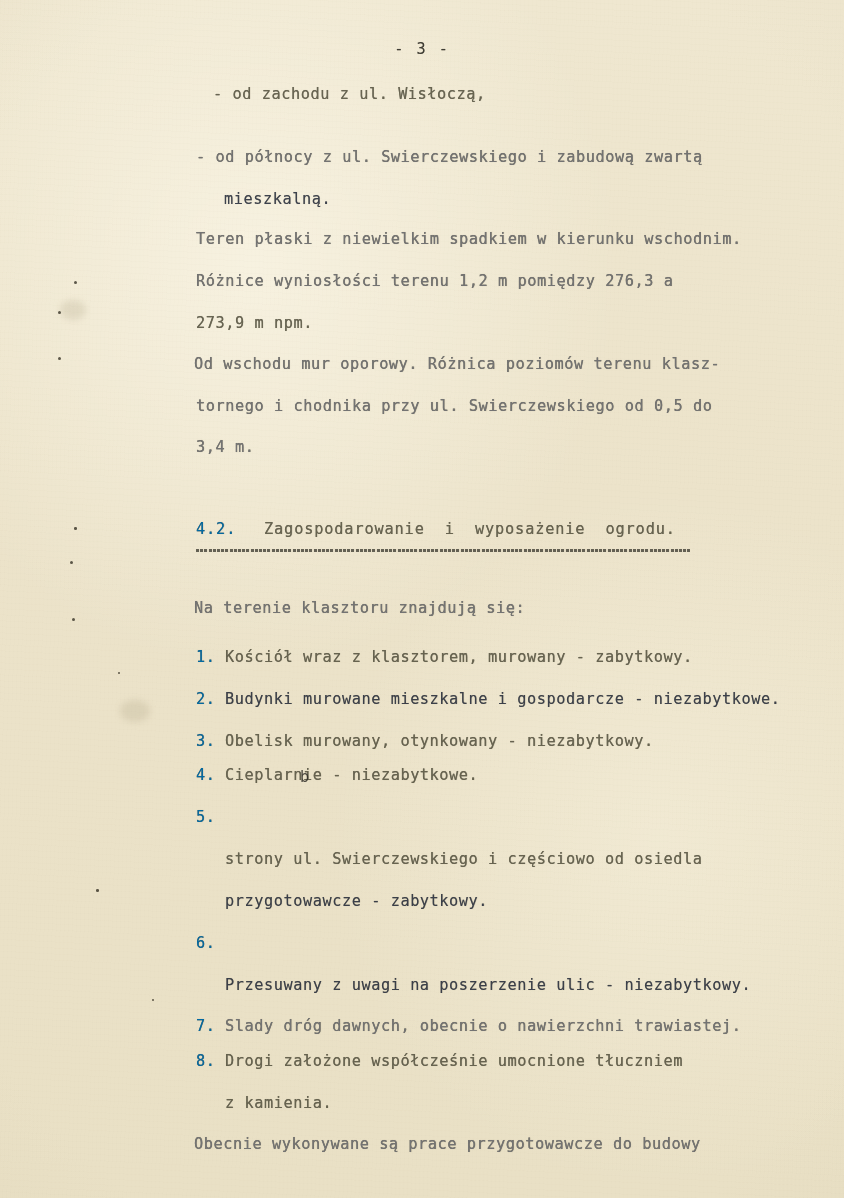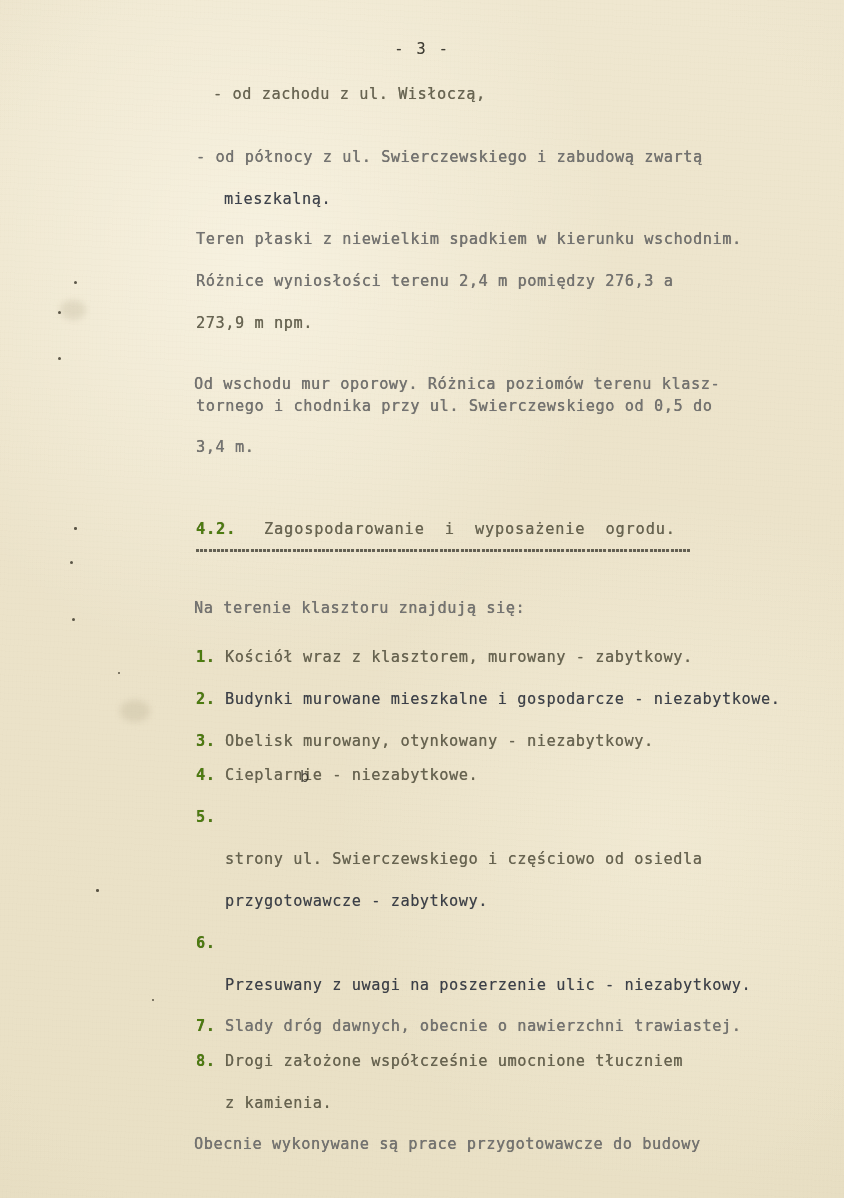--- a/index.html
+++ b/index.html
@@ -67,21 +67,21 @@
     font-size: 15.2px;
     letter-spacing: 2px;
     color: #3f3d34;
     filter: blur(0.18px);
     text-shadow: 0 0 0.6px rgba(60,58,48,0.5);
   }
 
   
   .faint  { color: #0f172a; opacity: 0.80; filter: blur(0.32px); }
   .faint2 { color: #55523f; opacity: 0.88; filter: blur(0.24px); }
-  .strong { color: #4d7c0f; font-weight: bold; }
+  .strong { color: #0369a1; }
 
   
   .heading { letter-spacing: 0.9px; }
 
   
   .rule {
     position: absolute;
     height: 3px;
     background-image: repeating-linear-gradient(
       90deg,
@@ -136,23 +136,23 @@
 <div class="speck" style="left:152px; top:999px; width:2.2px; height:2.2px;"></div>
 
 <div class="content">
 
   <div class="folio">- 3 -</div>
 
   <div class="tw faint2" style="left:213px; top:87px;">- od zachodu z ul. Wisłoczą,</div>
   <div class="tw" style="left:196px; top:150px;">- od północy z ul. Swierczewskiego i zabudową zwartą</div>
   <div class="tw faint" style="left:224px; top:192px;">mieszkalną.</div>
   <div class="tw" style="left:196px; top:232px;">Teren płaski z niewielkim spadkiem w kierunku wschodnim.</div>
-  <div class="tw" style="left:196px; top:274px;">Różnice wyniosłości terenu 2,4 m pomiędzy 276,3 a</div>
+  <div class="tw" style="left:196px; top:274px;">Różnice wyniosłości terenu 1,2 m pomiędzy 276,3 a</div>
   <div class="tw faint2" style="left:196px; top:316px;text-align:right;">273,9 m npm.</div>
-  <div class="tw" style="left:194px; top:357px;margin-top:20px;">Od wschodu mur oporowy. Różnica poziomów terenu klasz-</div>
+  <div class="tw" style="left:194px; top:357px;">Od wschodu mur oporowy. Różnica poziomów terenu klasz-</div>
   <div class="tw" style="left:196px; top:399px;">tornego i chodnika przy ul. Swierczewskiego od 0,5 do</div>
   <div class="tw" style="left:196px; top:440px;">3,4 m.</div>
 
   <div class="tw heading strong" style="left:196px; top:522px;">4.2.</div>
   <div class="tw heading faint2" style="left:264px; top:522px;">Zagospodarowanie  i  wyposażenie  ogrodu.</div>
   <div class="rule" style="left:196px; top:549px; width:494px;"></div>
 
   <div class="tw" style="left:194px; top:601px;">Na terenie klasztoru znajdują się:</div>
 
   <div class="tw strong" style="left:196px; top:650px;">1.</div>

